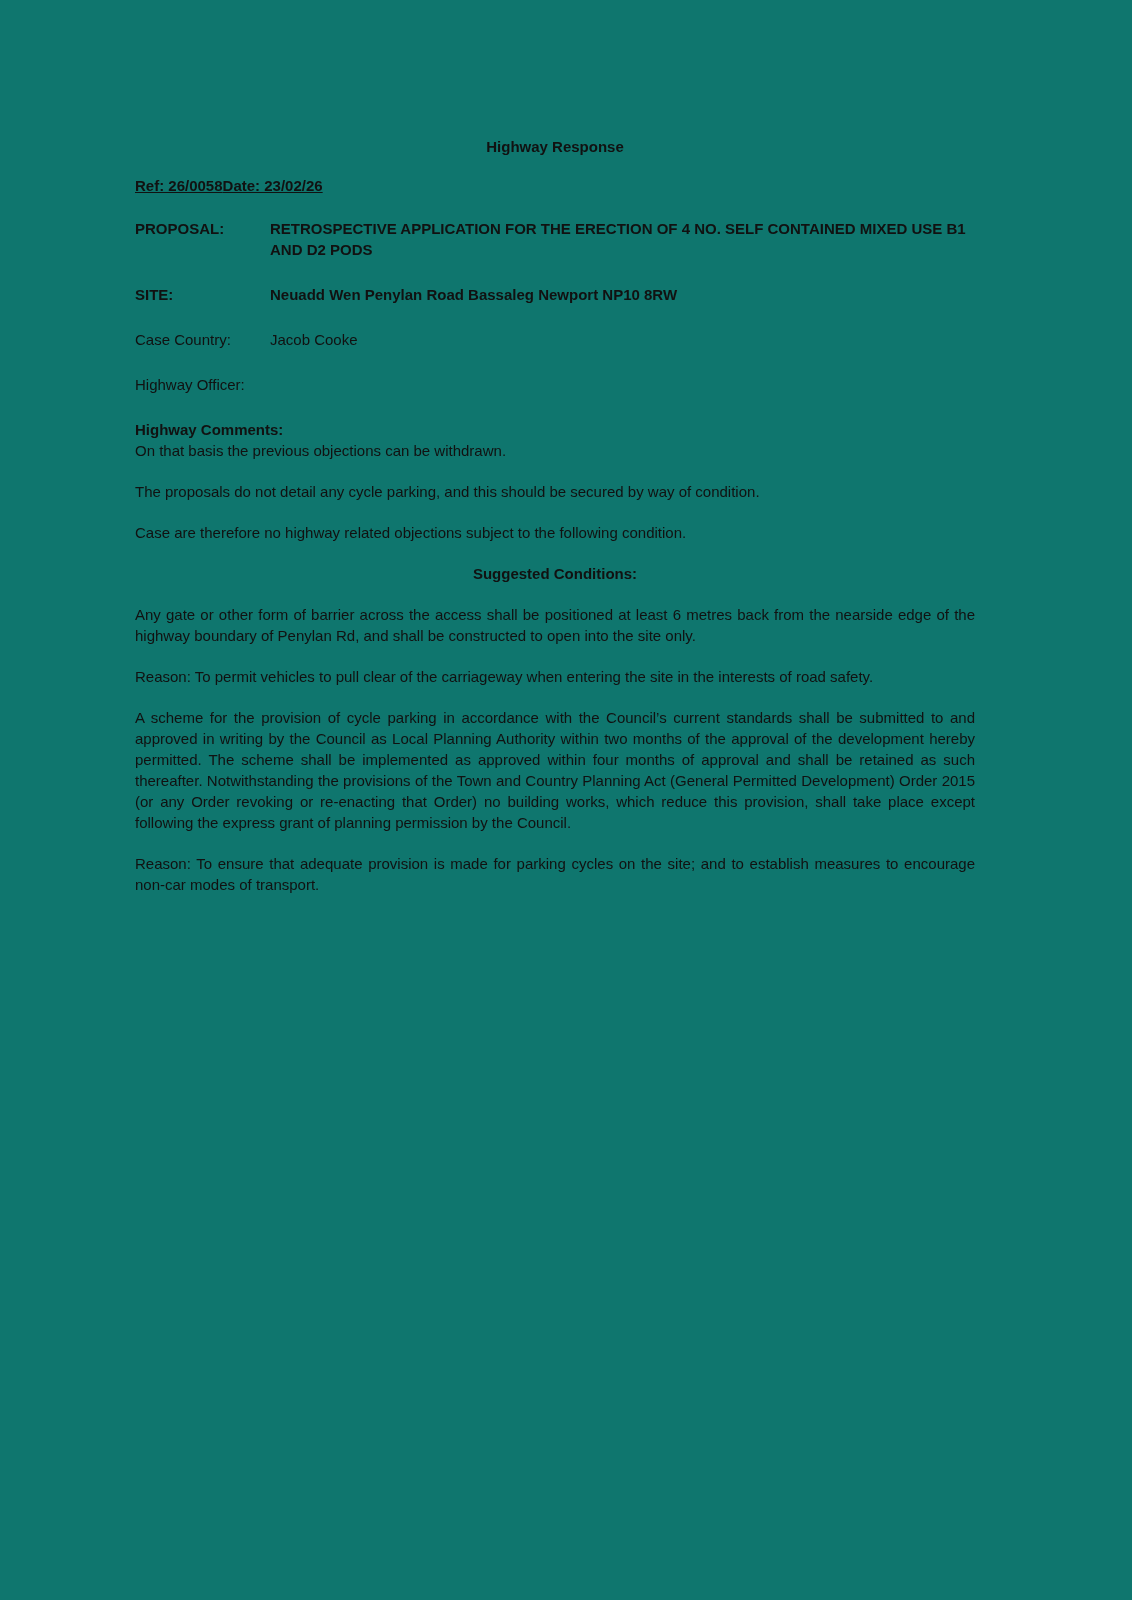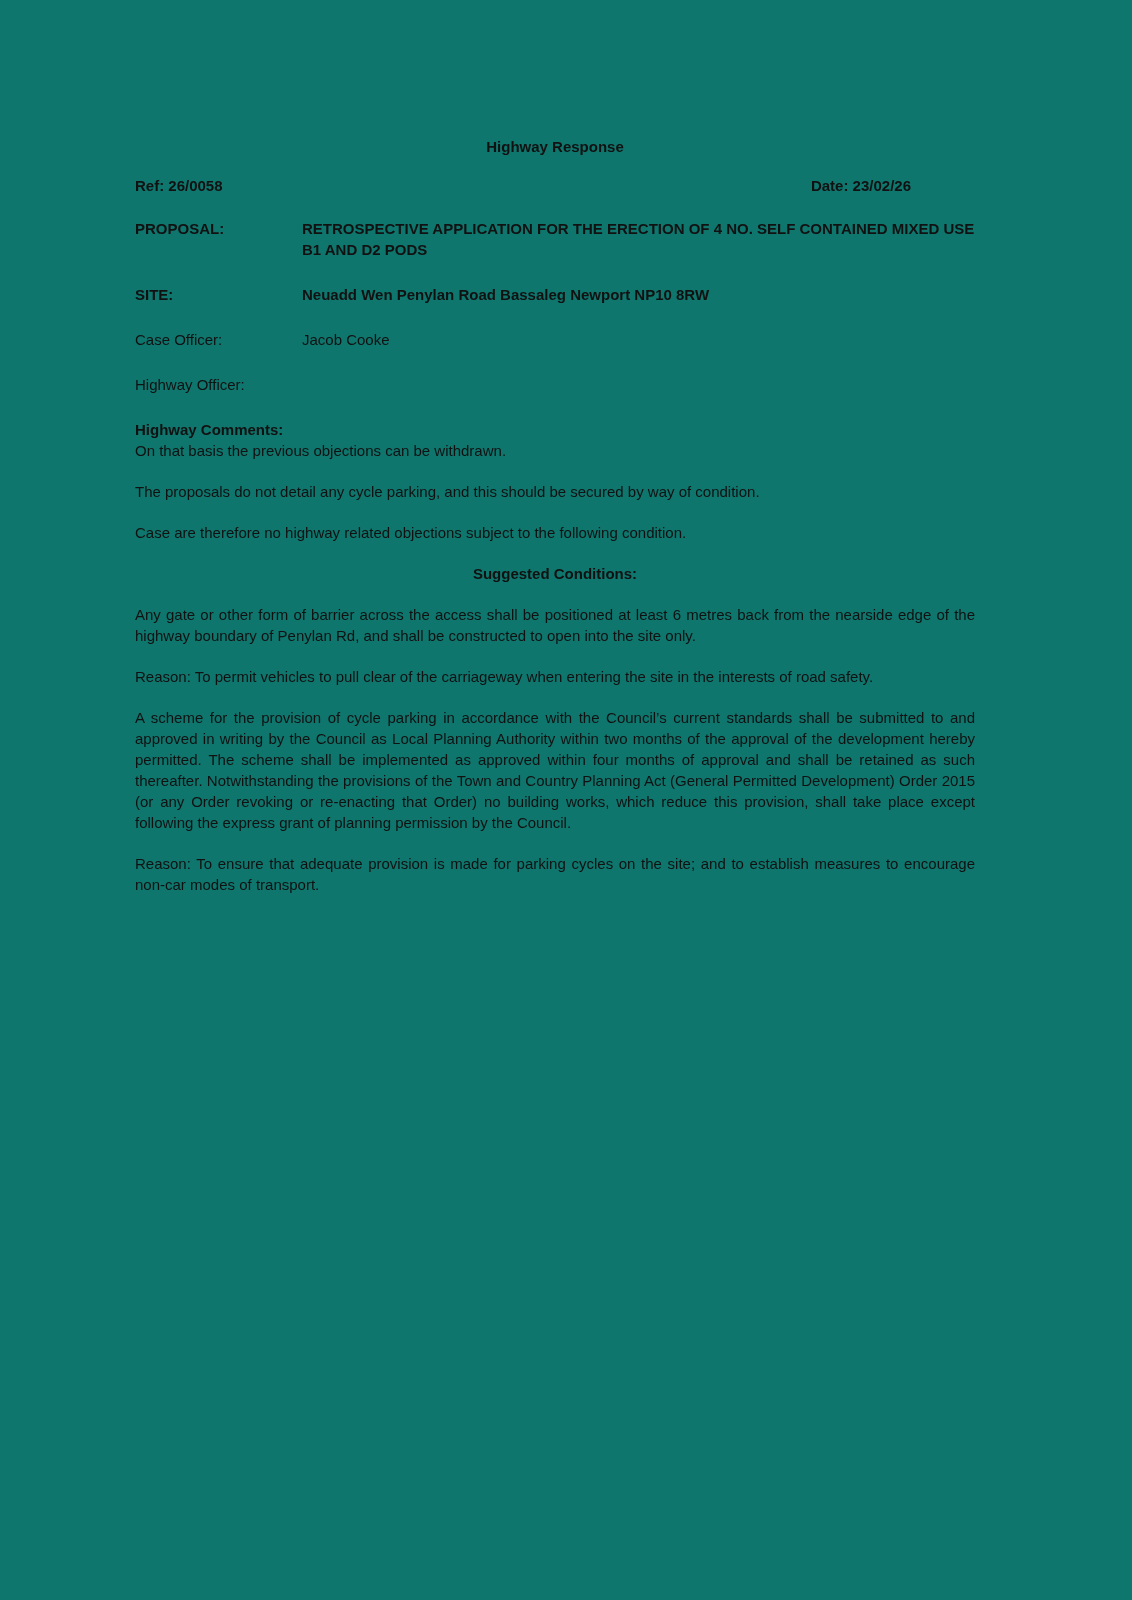--- a/index.html
+++ b/index.html
@@ -19,31 +19,31 @@
     line-height: 21px;
     color: #111111;
   }
   .doc-title {
     text-align: center;
     font-weight: bold;
     margin: 0 0 18px 0;
   }
   .ref-date-row {
     display: flex;
-    justify-content: space-between;
+    justify-content: flex-start;
     font-weight: bold;
     margin: 0 0 22px 0;
+    text-decoration: underline;
   }
   .ref-date-row .date {
     margin-right: 64px;
   }
   .field-row {
     display: flex;
     margin: 0 0 24px 0;
-    gap: 32px;
   }
   .field-row .label {
     flex: 0 0 135px;
   }
   .field-row .value {
     flex: 1 1 auto;
   }
   .bold { font-weight: bold; }
   .heading {
     font-weight: bold;
@@ -79,21 +79,21 @@
     <div class="label bold">PROPOSAL:</div>
     <div class="value bold">RETROSPECTIVE APPLICATION FOR THE ERECTION OF 4 NO. SELF CONTAINED MIXED USE B1 AND D2 PODS</div>
   </div>
 
   <div class="field-row">
     <div class="label bold">SITE:</div>
     <div class="value bold">Neuadd Wen Penylan Road Bassaleg Newport NP10 8RW</div>
   </div>
 
   <div class="field-row">
-    <div class="label">Case Officer:</div>
+    <div class="label">Case Country:</div>
     <div class="value">Jacob Cooke</div>
   </div>
 
   <div class="field-row">
     <div class="label">Highway Officer:</div>
   </div>
 
 
   <div class="section">
     <div class="heading">Highway Comments:</div>

